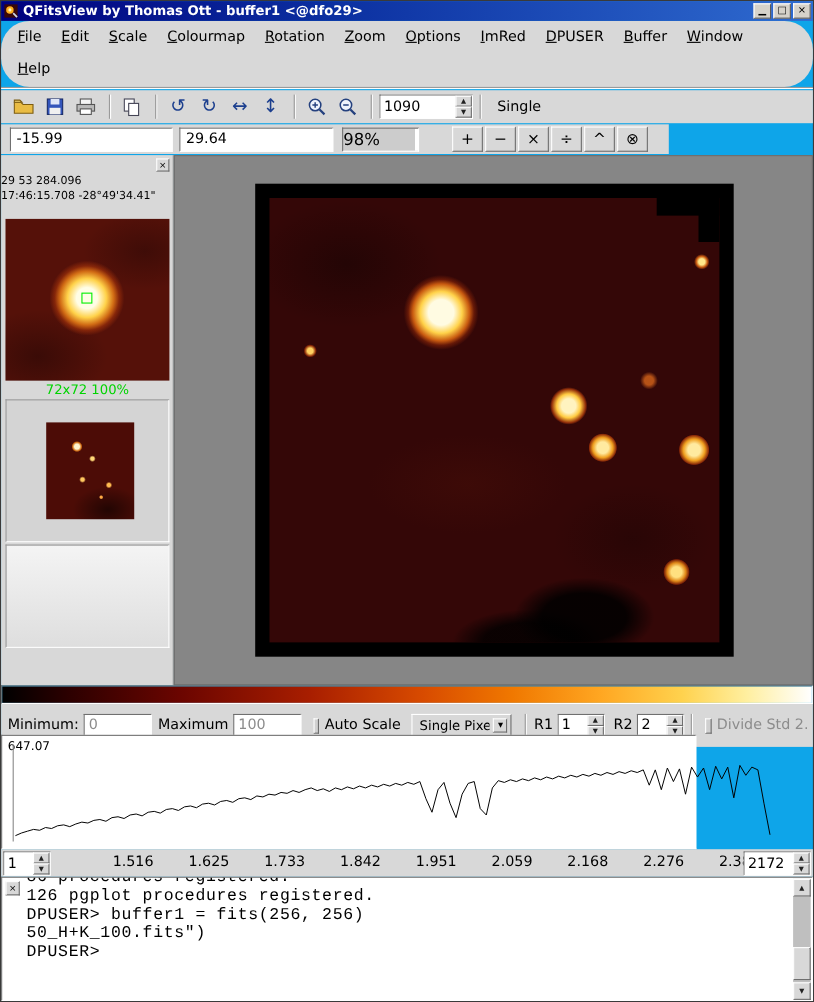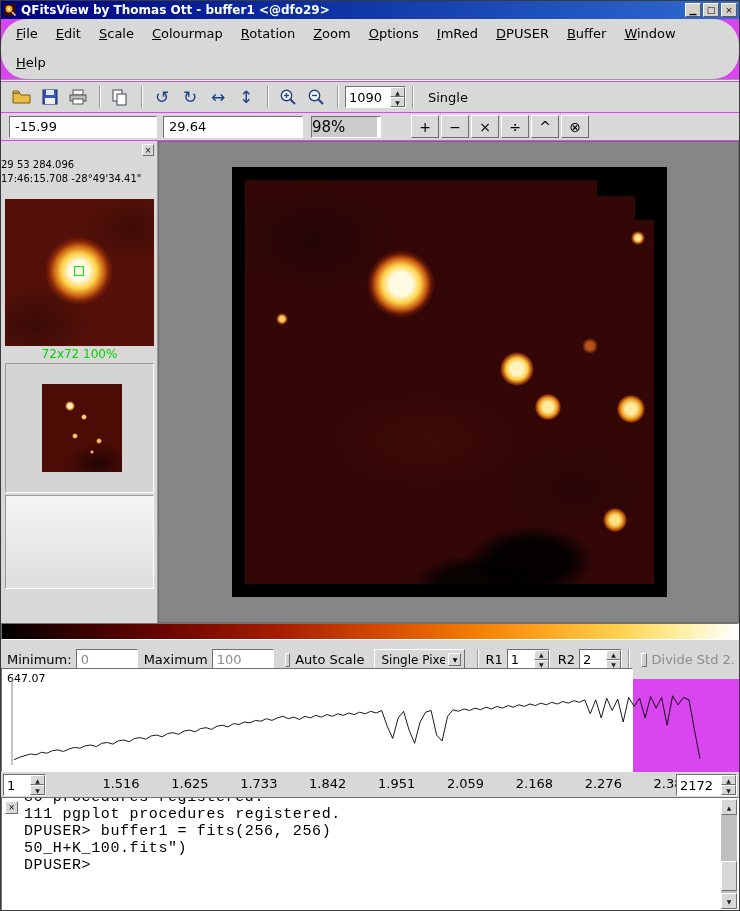--- a/index.html
+++ b/index.html
@@ -1,18 +1,18 @@
 <!DOCTYPE html>
 <html><head>
 <meta charset="utf-8">
 <style>
   *{margin:0;padding:0;box-sizing:border-box;}
   html,body{background:#fff;}
   body{font-family:"DejaVu Sans","Liberation Sans",sans-serif;}
-  .window{position:relative;width:740px;height:911px;background:#d946ef;overflow:hidden;border:1px solid #3a3a3a;}
+  .window{position:relative;width:740px;height:911px;background:#0ea5e9;overflow:hidden;border:1px solid #3a3a3a;}
 
   
   .titlebar{position:absolute;left:0;top:0;width:738px;height:18px;
     background:linear-gradient(90deg,#00007e 0%,#0b2fa0 40%,#2f6bd0 100%);
     display:flex;align-items:center;padding:0 2px;}
   .titlebar .ttext{color:#fff;font-weight:bold;font-size:12px;flex:1;white-space:nowrap;overflow:hidden;margin-left:4px;}
   .tbtn{width:16px;height:14px;background:#d6d2ca;border:1px solid;border-color:#fff #5a5a5a #5a5a5a #fff;
     margin-left:2px;display:flex;align-items:center;justify-content:center;font-size:9px;color:#000;line-height:1;}
 
   
@@ -21,28 +21,28 @@
   .menu-item{padding:4px 9px;font-size:13px;color:#000;white-space:nowrap;}
   .menu-item u{text-decoration:underline;}
   .menubar-groove{position:absolute;left:0;top:78px;width:738px;height:2px;border-top:1px solid #9a9a9a;border-bottom:1px solid #fdfdfd;}
 
   
   .toolbar{position:absolute;left:0;top:81px;width:738px;height:30px;display:flex;align-items:center;padding-left:8px;background:#d8d8d8;}
   .tool-btn{width:26px;height:26px;display:flex;align-items:center;justify-content:center;margin-right:2px;}
   .tool-glyph{font-size:17px;color:#1c3f8e;}
   .tsep{width:2px;height:22px;border-left:1px solid #9a9a9a;border-right:1px solid #fdfdfd;margin:0 6px;}
   .spin{display:flex;height:22px;background:#fff;border:1px solid;border-color:#707070 #fff #fff #707070;}
-  .spin input{border:none;outline:none;font-size:13px;padding:0 3px;background:#fff;font-family:inherit;width:44px;}
+  .spin input{border:none;outline:none;font-size:13px;padding:0 3px;background:#fff;font-family:inherit;width:68px;}
   .spin .arrows{display:flex;flex-direction:column;width:15px;}
   .spin .arrows div{flex:1;background:#d8d8d8;border:1px solid;border-color:#fff #6e6e6e #6e6e6e #fff;
     font-size:6px;text-align:center;color:#222;display:flex;align-items:center;justify-content:center;}
   .movie-label{font-size:13px;margin-left:8px;color:#000;}
 
   
-  .valuebar{position:absolute;left:0;top:112px;width:738px;height:27px;display:flex;align-items:center;padding-left:8px;background:#d8d8d8;}
+  .valuebar{position:absolute;left:0;top:112px;width:607px;height:27px;display:flex;align-items:center;padding-left:8px;background:#d8d8d8;}
   .field{background:#fff;border:1px solid;border-color:#707070 #fff #fff #707070;height:22px;font-size:13px;padding:2px 5px;font-family:inherit;outline:none;}
   .f-min{width:148px;margin-right:6px;}
   .f-max{width:140px;margin-right:8px;}
   .pct{position:relative;width:70px;height:22px;border:1px solid;border-color:#707070 #fff #fff #707070;
     background:linear-gradient(90deg,#cccccc 0 96%,#fff 96%);display:flex;align-items:center;justify-content:flex-start;
     font-size:15px;margin-right:30px;}
   .ops{display:flex;}
   .op-btn{width:28px;height:23px;background:#d8d8d8;border:1px solid;border-color:#fff #6e6e6e #6e6e6e #fff;
     display:flex;align-items:center;justify-content:center;font-size:14px;margin-right:2px;}
 
@@ -356,21 +356,21 @@
         <div>▲</div>
         <div>▼</div>
       </div>
     </div>
   </div>
 
   <div class="terminal">
     <div class="term-close">×</div>
     <div class="term-lines" id="term-lines">
         <div class="term-line">86 procedures registered.</div>
-        <div class="term-line">111 pgplot procedures registered.</div>
+        <div class="term-line">126 pgplot procedures registered.</div>
         <div class="term-line">DPUSER&gt; buffer1 = fits(256, 256)</div>
         <div class="term-line">50_H+K_100.fits")</div>
         <div class="term-line">DPUSER&gt;</div>
       </div>
     <div class="term-scroll">
       <div class="sb-btn sb-up">▲</div>
       <div class="sb-thumb"></div>
       <div class="sb-btn sb-down">▼</div>
     </div>
   </div>

